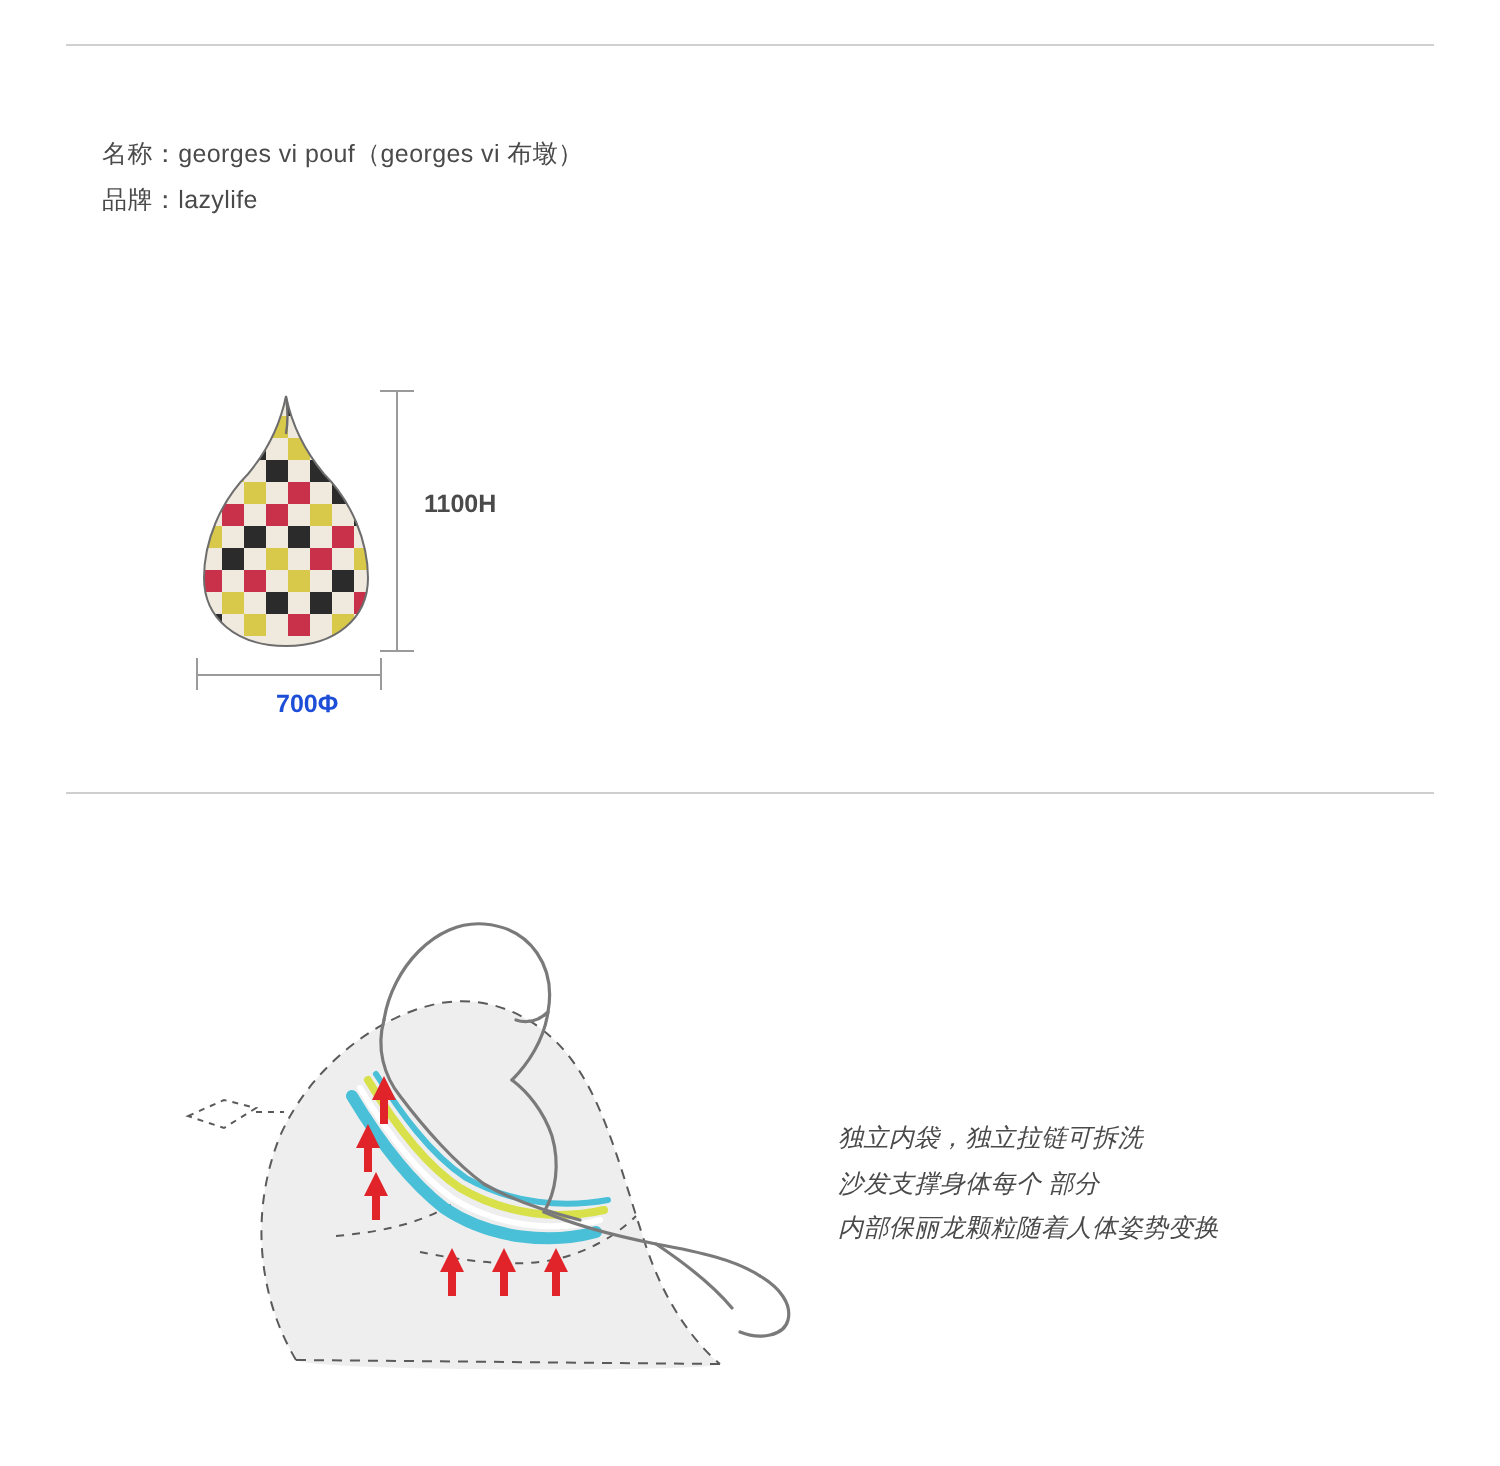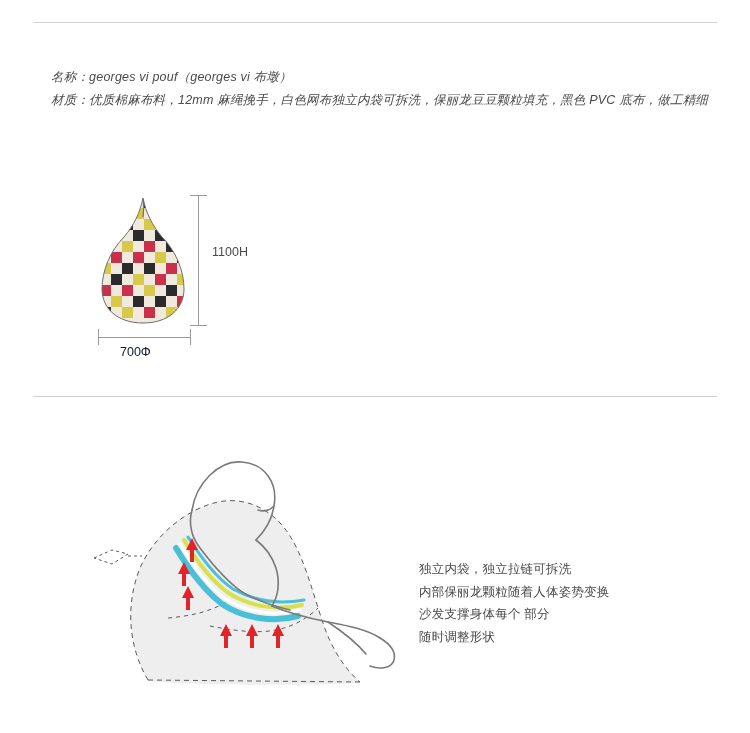--- a/index.html
+++ b/index.html
@@ -32,29 +32,30 @@
   
   .specs {
     position: absolute;
     left: 51px;
     top: 66px;
     font-size: 12.5px;
     line-height: 22.5px;
     color: #4a4a4a;
     letter-spacing: 0.2px;
   }
-  .specs div { white-space: nowrap; font-style: italic; }
+  .specs div { white-space: nowrap; }
 
   
   .diagram {
     position: absolute;
     left: 90px;
     top: 195px;
     width: 230px;
     height: 175px;
+    font-weight: bold;
   }
   .bag {
     position: absolute;
     left: 10px;
     top: 2px;
     width: 86px;
     height: 128px;
   }
   .dim-v-line {
     position: absolute;
@@ -92,55 +93,55 @@
     position: absolute;
     top: 134px;
     width: 1px;
     height: 16px;
     background: #9a9a9a;
   }
   .dim-h-cap-l { left: 8px; }
   .dim-h-cap-r { left: 100px; }
   .dim-h-label {
     position: absolute;
-    left: 30px;
+    left: 48px;
     top: 150px;
     font-size: 12.5px;
-    color: #0f172a;
+    color: #1d4ed8;
   }
 
   
   .illustration {
     position: absolute;
     left: 60px;
     top: 440px;
     width: 360px;
     height: 280px;
   }
   .feature-list {
     position: absolute;
     left: 419px;
     top: 558px;
     font-size: 12.5px;
     line-height: 22.5px;
     color: #4a4a4a;
     letter-spacing: 0.2px;
   }
-  .feature-list div { white-space: nowrap; }
+  .feature-list div { white-space: nowrap; font-style: italic; }
 </style>
 </head>
 <body>
 
 <div class="page">
 
   <div class="rule rule-top"></div>
 
   <div class="specs">
     <div>名称：georges vi pouf（georges vi 布墩）</div>
-    <div>材质：优质棉麻布料，12mm 麻绳挽手，白色网布独立内袋可拆洗，保丽龙豆豆颗粒填充，黑色 PVC 底布，做工精细</div>
+    <div>品牌：lazylife</div>
   </div>
 
   <div class="diagram">
 
     <svg class="bag" viewBox="0 0 86 128">
       <defs>
         <clipPath id="bagclip">
           <path d="M43 1 C 46 16, 52 28, 62 40 C 76 54, 84 74, 84 92 C 84 112, 68 126, 43 126 C 18 126, 2 112, 2 92 C 2 74, 10 54, 24 40 C 34 28, 40 16, 43 1 Z"></path>
         </clipPath>
       </defs>
@@ -257,18 +258,17 @@
     </g>
 
     <g fill="none" stroke="#5a5a5a" stroke-width="1" stroke-dasharray="3,3">
       <path d="M34 118 L 52 110 L 68 114 L 52 124 Z"></path>
       <path d="M68 116 L 82 116"></path>
     </g>
   </svg>
 
   <div class="feature-list">
     <div>独立内袋，独立拉链可拆洗</div>
+    <div>沙发支撑身体每个 部分</div>
     <div>内部保丽龙颗粒随着人体姿势变换</div>
-    <div>沙发支撑身体每个 部分</div>
-    <div>随时调整形状</div>
   </div>
 
 </div>
 
 </body></html>

